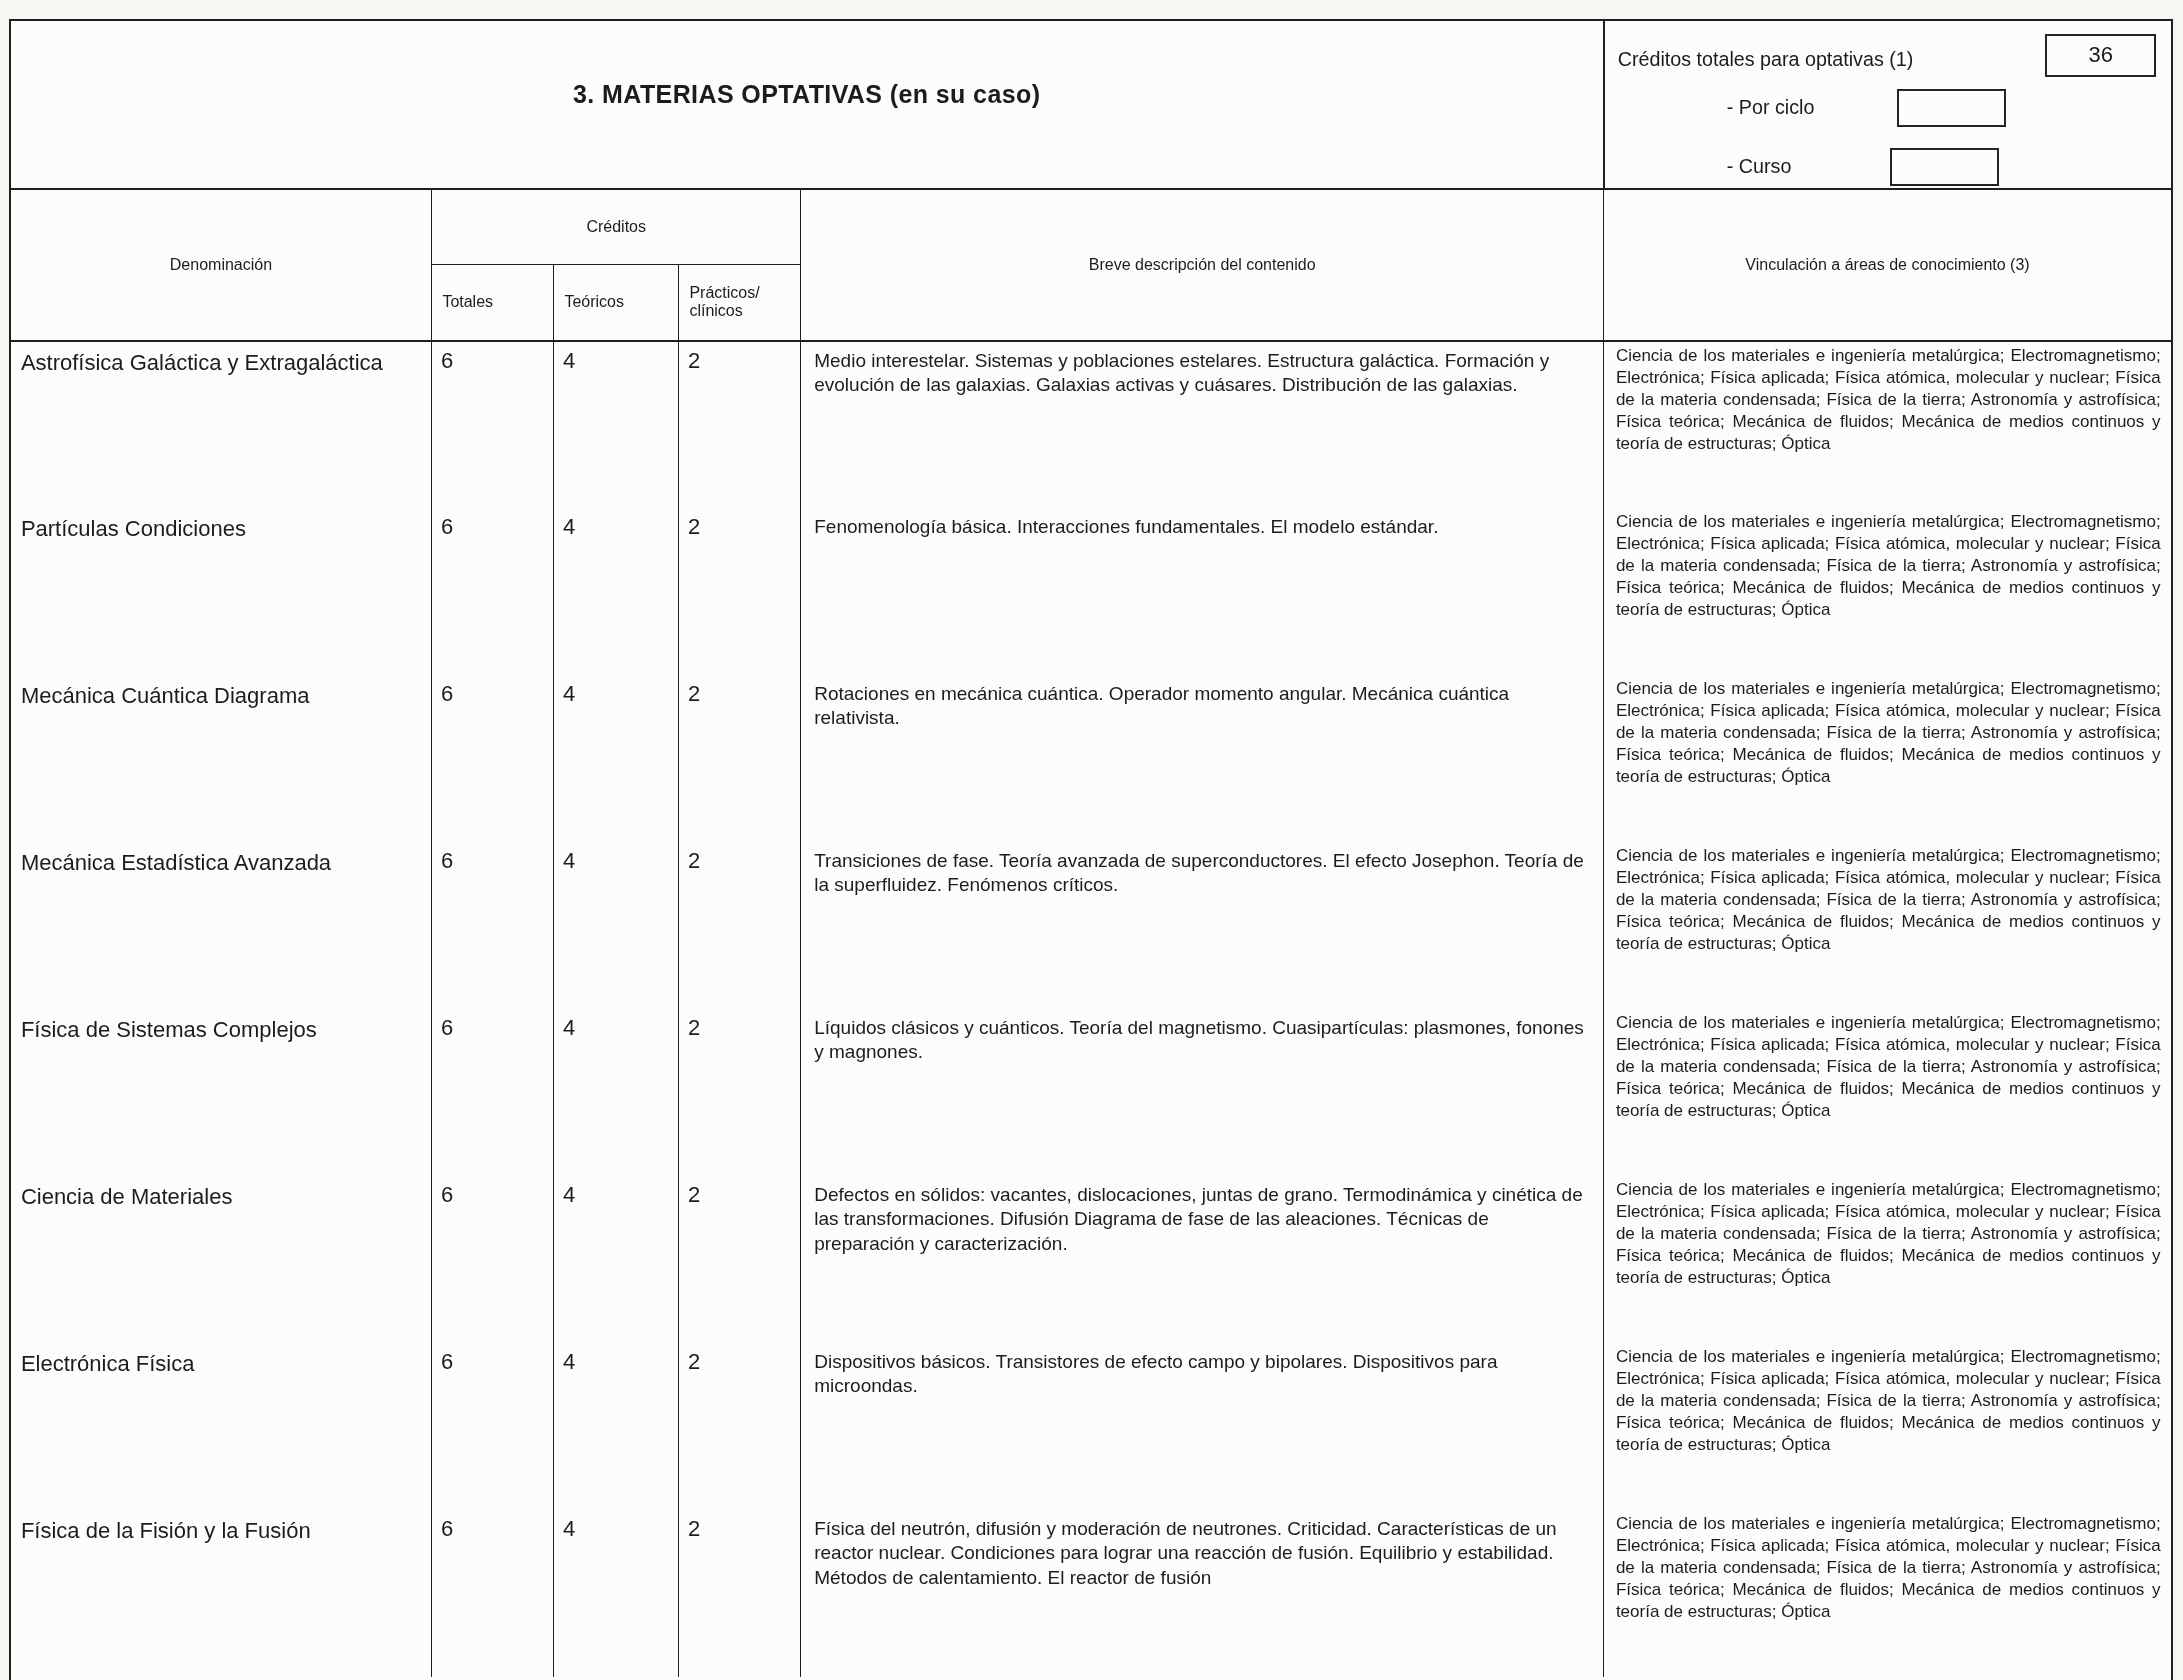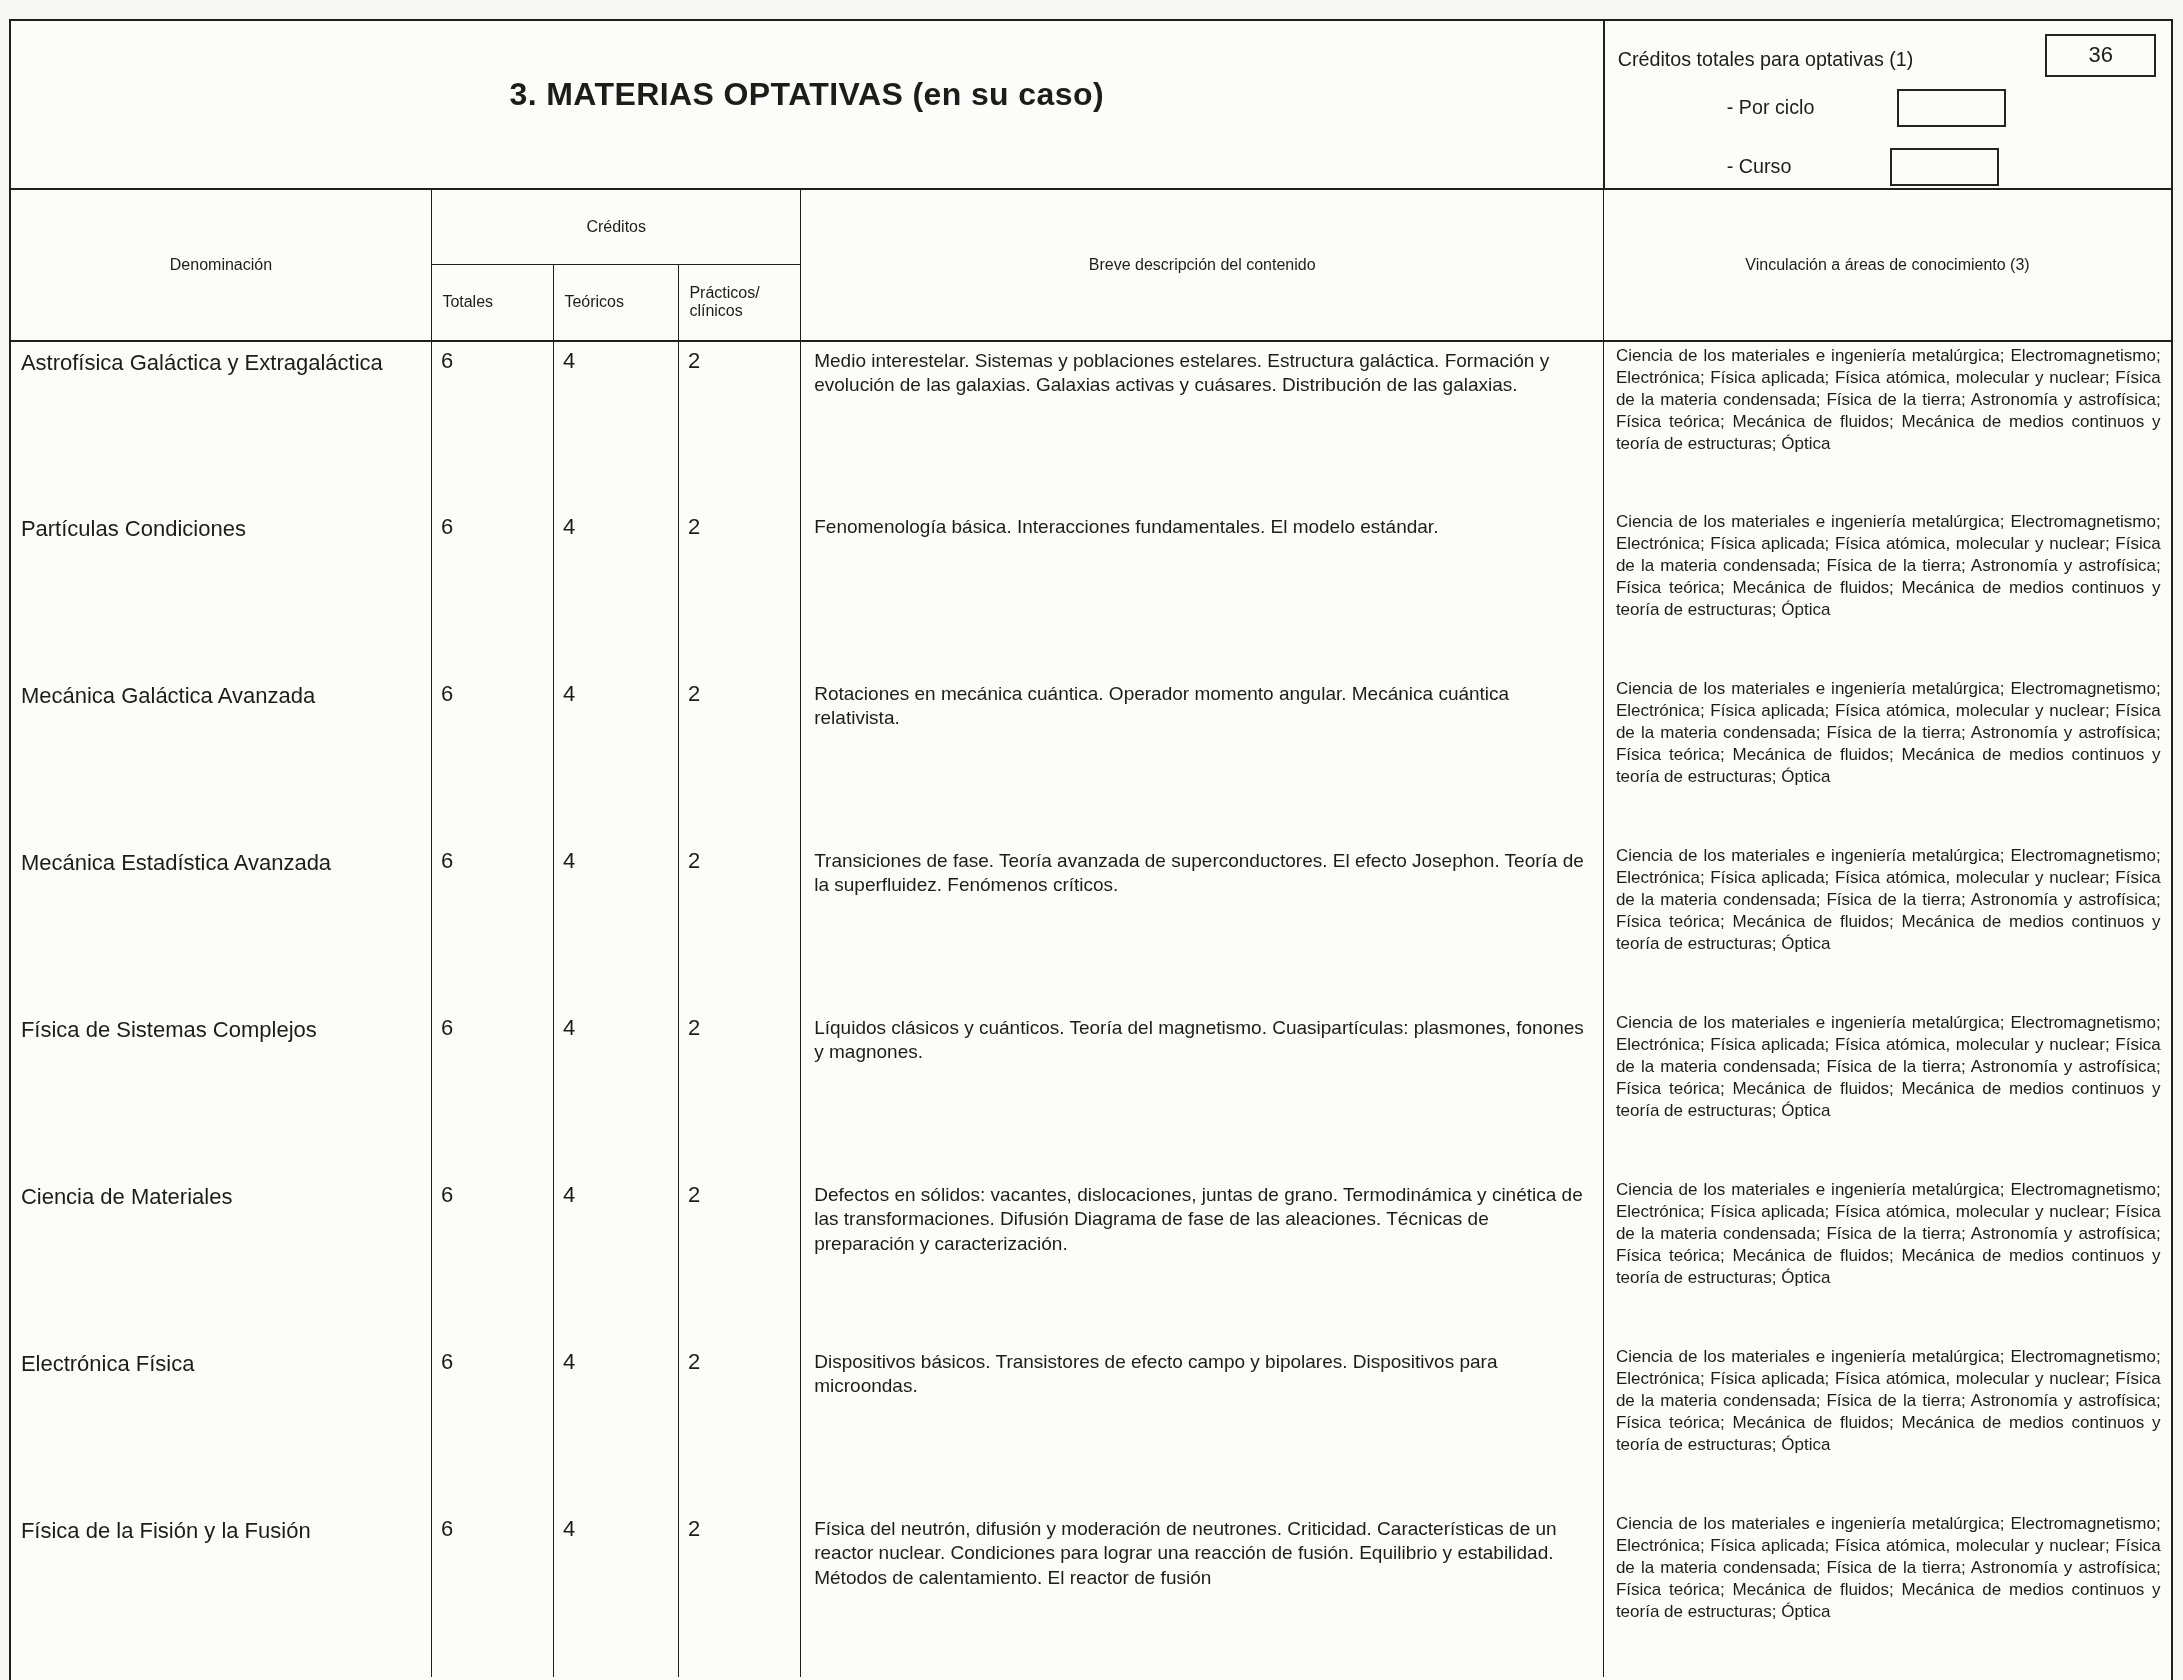--- a/index.html
+++ b/index.html
@@ -25,21 +25,21 @@
     height: 169px;
     border-bottom: 2.2px solid #1f1f1f;
   }
   .title-zone {
     flex: 1 1 auto;
     display: flex;
     align-items: center;
     justify-content: center;
   }
   .section-title {
-    font-size: 32px;
+    font-size: 25px;
     font-weight: bold;
     letter-spacing: 0.4px;
     transform: translateY(-10.2px);
   }
   .credits-panel {
     width: 568px;
     flex: 0 0 568px;
     border-left: 2.2px solid #1f1f1f;
     position: relative;
     padding: 13px 14.6px 7.3px 13px;
@@ -191,21 +191,21 @@
   </tr>
         <tr>
     <td class="c-den">Partículas Condiciones</td>
     <td class="c-num">6</td>
     <td class="c-num">4</td>
     <td class="c-num">2</td>
     <td class="c-desc">Fenomenología básica. Interacciones fundamentales. El modelo estándar.</td>
     <td class="c-vinc">Ciencia de los materiales e ingeniería metalúrgica; Electromagnetismo; Electrónica; Física aplicada; Física atómica, molecular y nuclear; Física de la materia condensada; Física de la tierra; Astronomía y astrofísica; Física teórica; Mecánica de fluidos; Mecánica de medios continuos y teoría de estructuras; Óptica</td>
   </tr>
         <tr>
-    <td class="c-den">Mecánica Galáctica Avanzada</td>
+    <td class="c-den">Mecánica Cuántica Diagrama</td>
     <td class="c-num">6</td>
     <td class="c-num">4</td>
     <td class="c-num">2</td>
     <td class="c-desc">Rotaciones en mecánica cuántica. Operador momento angular. Mecánica cuántica relativista.</td>
     <td class="c-vinc">Ciencia de los materiales e ingeniería metalúrgica; Electromagnetismo; Electrónica; Física aplicada; Física atómica, molecular y nuclear; Física de la materia condensada; Física de la tierra; Astronomía y astrofísica; Física teórica; Mecánica de fluidos; Mecánica de medios continuos y teoría de estructuras; Óptica</td>
   </tr>
         <tr>
     <td class="c-den">Mecánica Estadística Avanzada</td>
     <td class="c-num">6</td>
     <td class="c-num">4</td>

